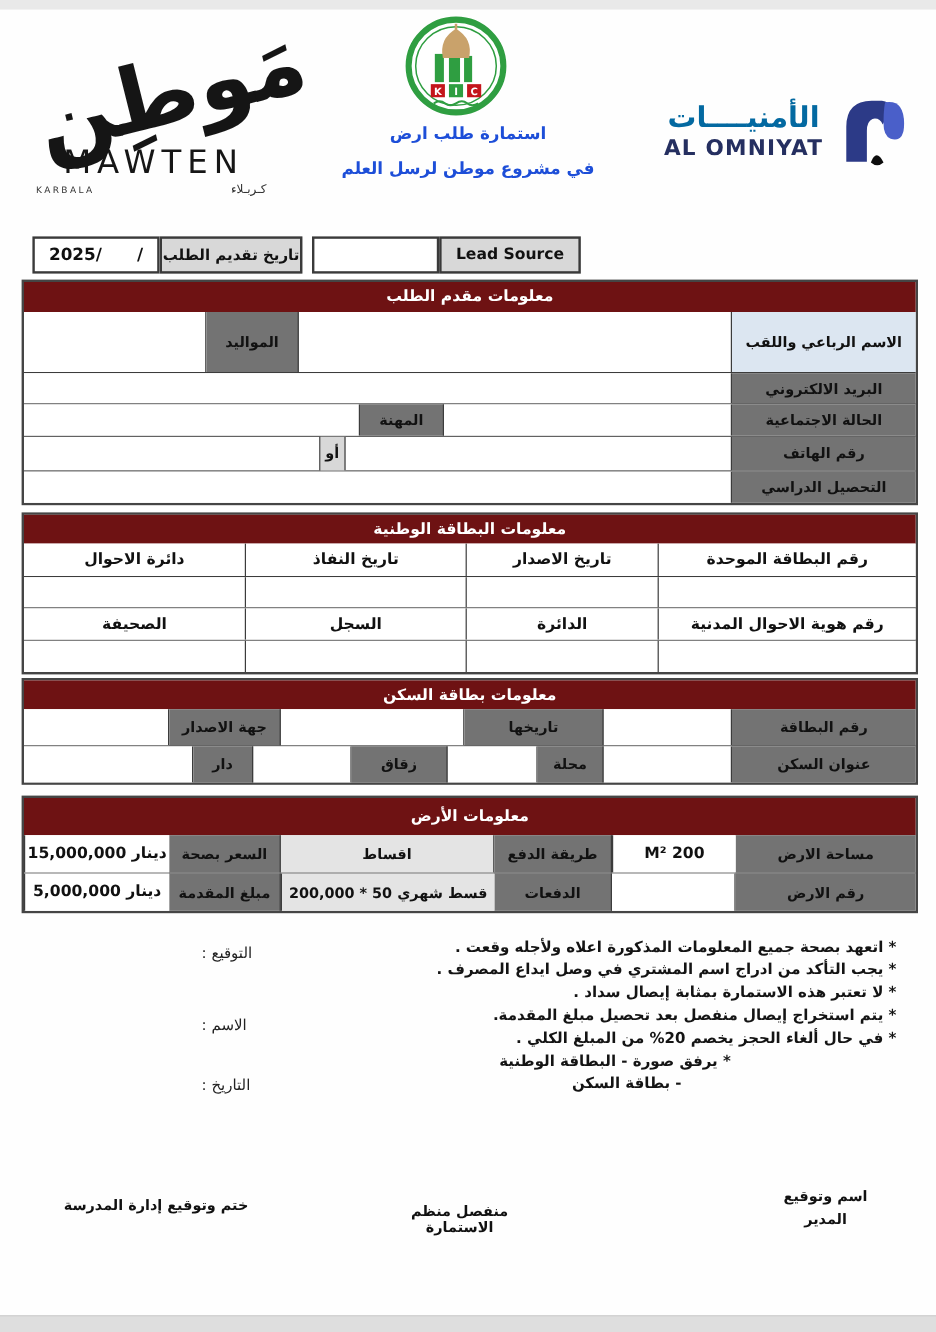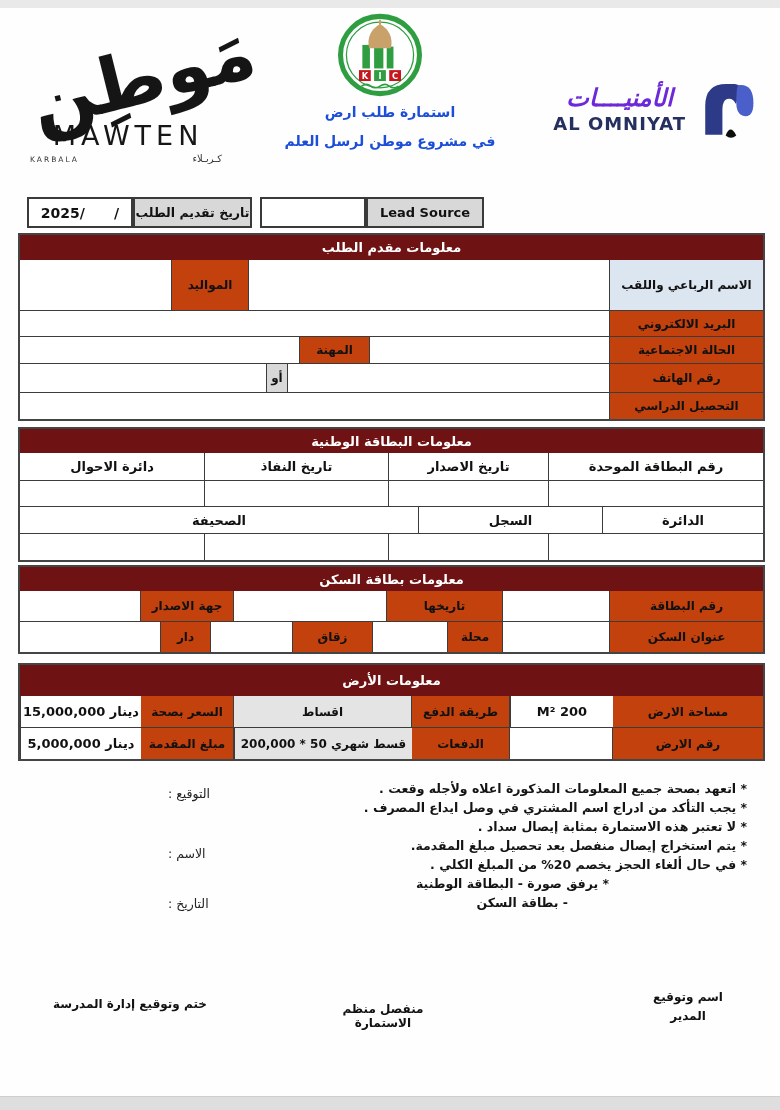--- a/index.html
+++ b/index.html
@@ -16,39 +16,39 @@
   .mawten-sub{display:flex;justify-content:space-between;padding:2px 6px 0 2px;align-items:baseline;}
   .mawten-city-en{font-size:7.5px;letter-spacing:2px;color:#333;}
   .mawten-city-ar{font-size:10px;color:#333;}
 
   .kic{position:absolute;left:334px;top:13px;}
   .center-title{position:absolute;left:258px;top:98px;width:264px;text-align:center;direction:rtl;}
   .center-title div{font-weight:bold;font-size:14px;line-height:29px;color:#1d4ed8;}
 
   .omniyat{position:absolute;left:530px;top:74px;width:232px;display:flex;align-items:center;justify-content:flex-end;}
   .omniyat-text{text-align:center;margin-right:10px;}
-  .omniyat-ar{font-size:24px;font-weight:bold;color:#6d28d9;letter-spacing:1px;font-style:italic;}
+  .omniyat-ar{font-size:24px;font-weight:bold;color:#0369a1;letter-spacing:1px;}
   .omniyat-en{font-size:18px;font-weight:bold;color:#252f60;letter-spacing:1px;margin-top:1px;}
 
   
   .datebox{position:absolute;top:197px;height:31px;box-sizing:border-box;border:2px solid #3a3a3a;
            display:flex;align-items:center;justify-content:center;font-weight:bold;}
   .db-val{left:27px;width:106px;background:#fff;font-size:14px;direction:ltr;white-space:pre;}
   .db-lab{left:133px;width:119px;background:#d8d8d8;font-size:12.5px;direction:rtl;}
   .db-empty{left:260px;width:106px;background:#fff;}
   .db-lead{left:366px;width:118px;background:#d8d8d8;font-size:13px;}
 
   
   .sec{position:absolute;left:18px;width:747px;box-sizing:border-box;border:2px solid #454545;background:#fff;}
   .sec-h{background:#6e1213;color:#fff;font-weight:bold;font-size:13px;text-align:center;
          display:flex;align-items:center;justify-content:center;direction:rtl;}
   .row{display:flex;direction:rtl;box-sizing:border-box;border-top:1px solid #3c3c3c;}
   .row>*{box-sizing:border-box;display:flex;align-items:center;justify-content:center;}
   .row>*+*{border-inline-start:1px solid #3c3c3c;}
-  .lbl{background:#c2410c;font-weight:bold;font-size:12px;direction:rtl;text-align:center;}
+  .lbl{background:#737373;font-weight:bold;font-size:12px;direction:rtl;text-align:center;}
   .lbl-blue{background:#dce6f1;}
   .val{background:#fff;font-weight:bold;font-size:13px;}
   .val-gray{background:#e4e4e4;font-weight:bold;font-size:12px;direction:rtl;}
   .ltr{direction:ltr;}
   .labelcol{width:153px;}
 
   .pgroup{display:flex;direction:rtl;padding:0;}
   .pgroup>*{flex:1;border-inline-start:1px solid #3c3c3c;box-sizing:border-box;}
   .pgroup>*:last-child{border-inline-start:none;}
   .orcell{width:21px;background:#d8d8d8;font-weight:bold;font-size:12px;}
@@ -185,20 +185,21 @@
       <div class="val" style="width:184px;">تاريخ النفاذ</div>
       <div class="val" style="flex:1;">دائرة الاحوال</div>
     </div>
     <div class="row" style="height:26px;">
       <div class="val" style="width:214px;"></div>
       <div class="val" style="width:160px;"></div>
       <div class="val" style="width:184px;"></div>
       <div class="val" style="flex:1;"></div>
     </div>
     <div class="row" style="height:27px;">
+      <div class="val" style="width:214px;">رقم هوية الاحوال المدنية</div>
       <div class="val" style="width:160px;">الدائرة</div>
       <div class="val" style="width:184px;">السجل</div>
       <div class="val" style="flex:1;">الصحيفة</div>
     </div>
     <div class="row" style="height:27px;">
       <div class="val" style="width:214px;"></div>
       <div class="val" style="width:160px;"></div>
       <div class="val" style="width:184px;"></div>
       <div class="val" style="flex:1;"></div>
     </div>

